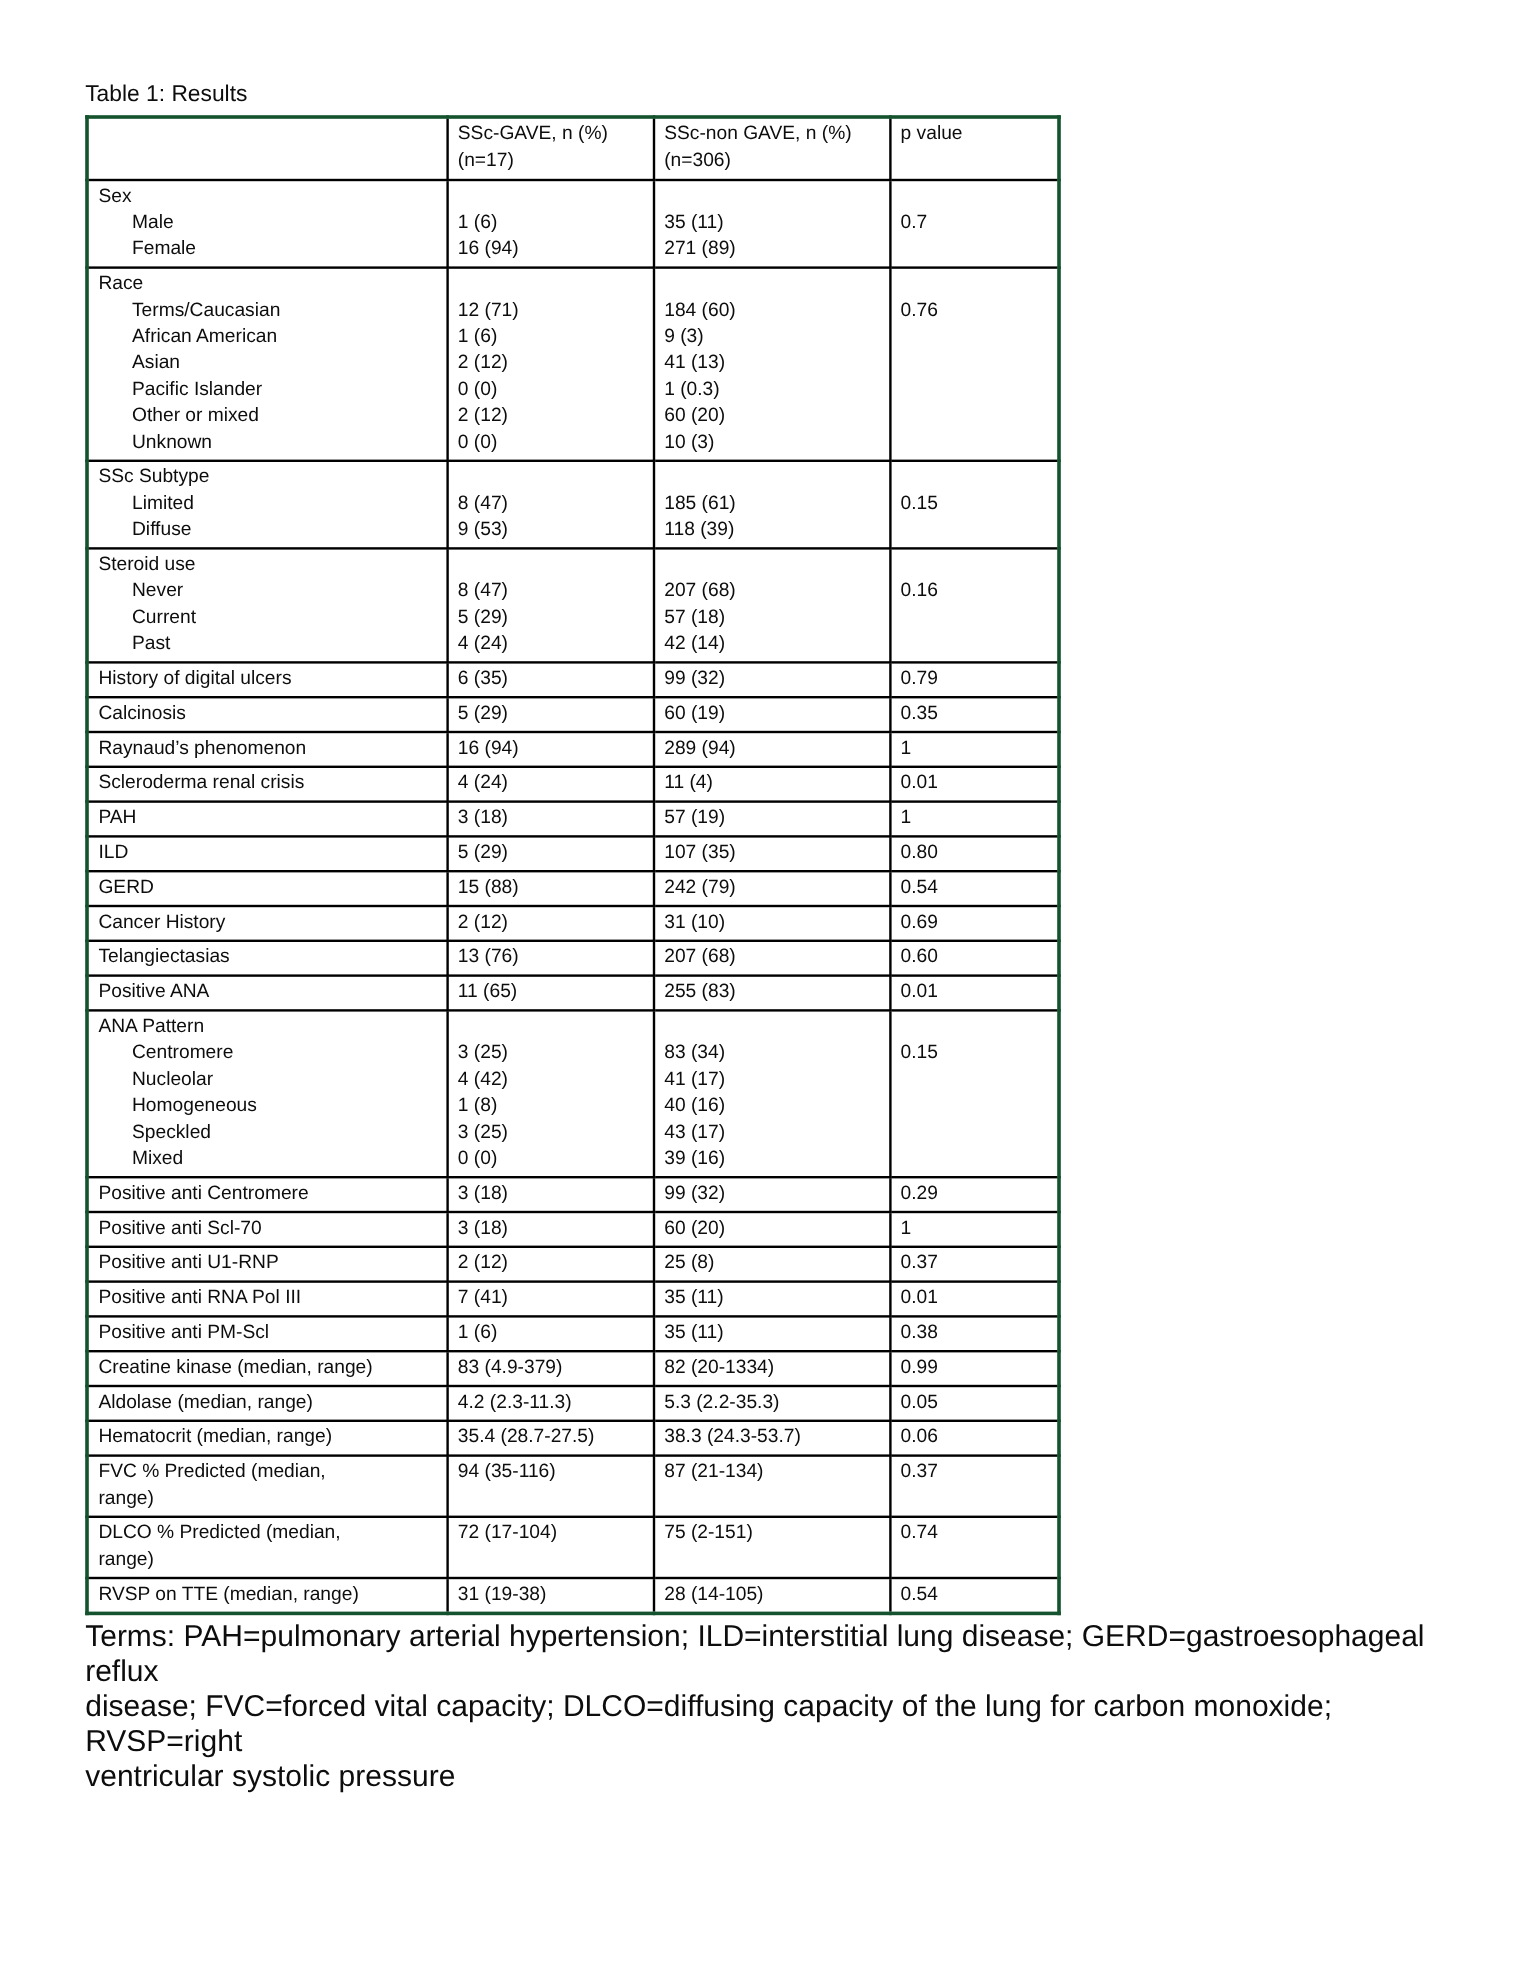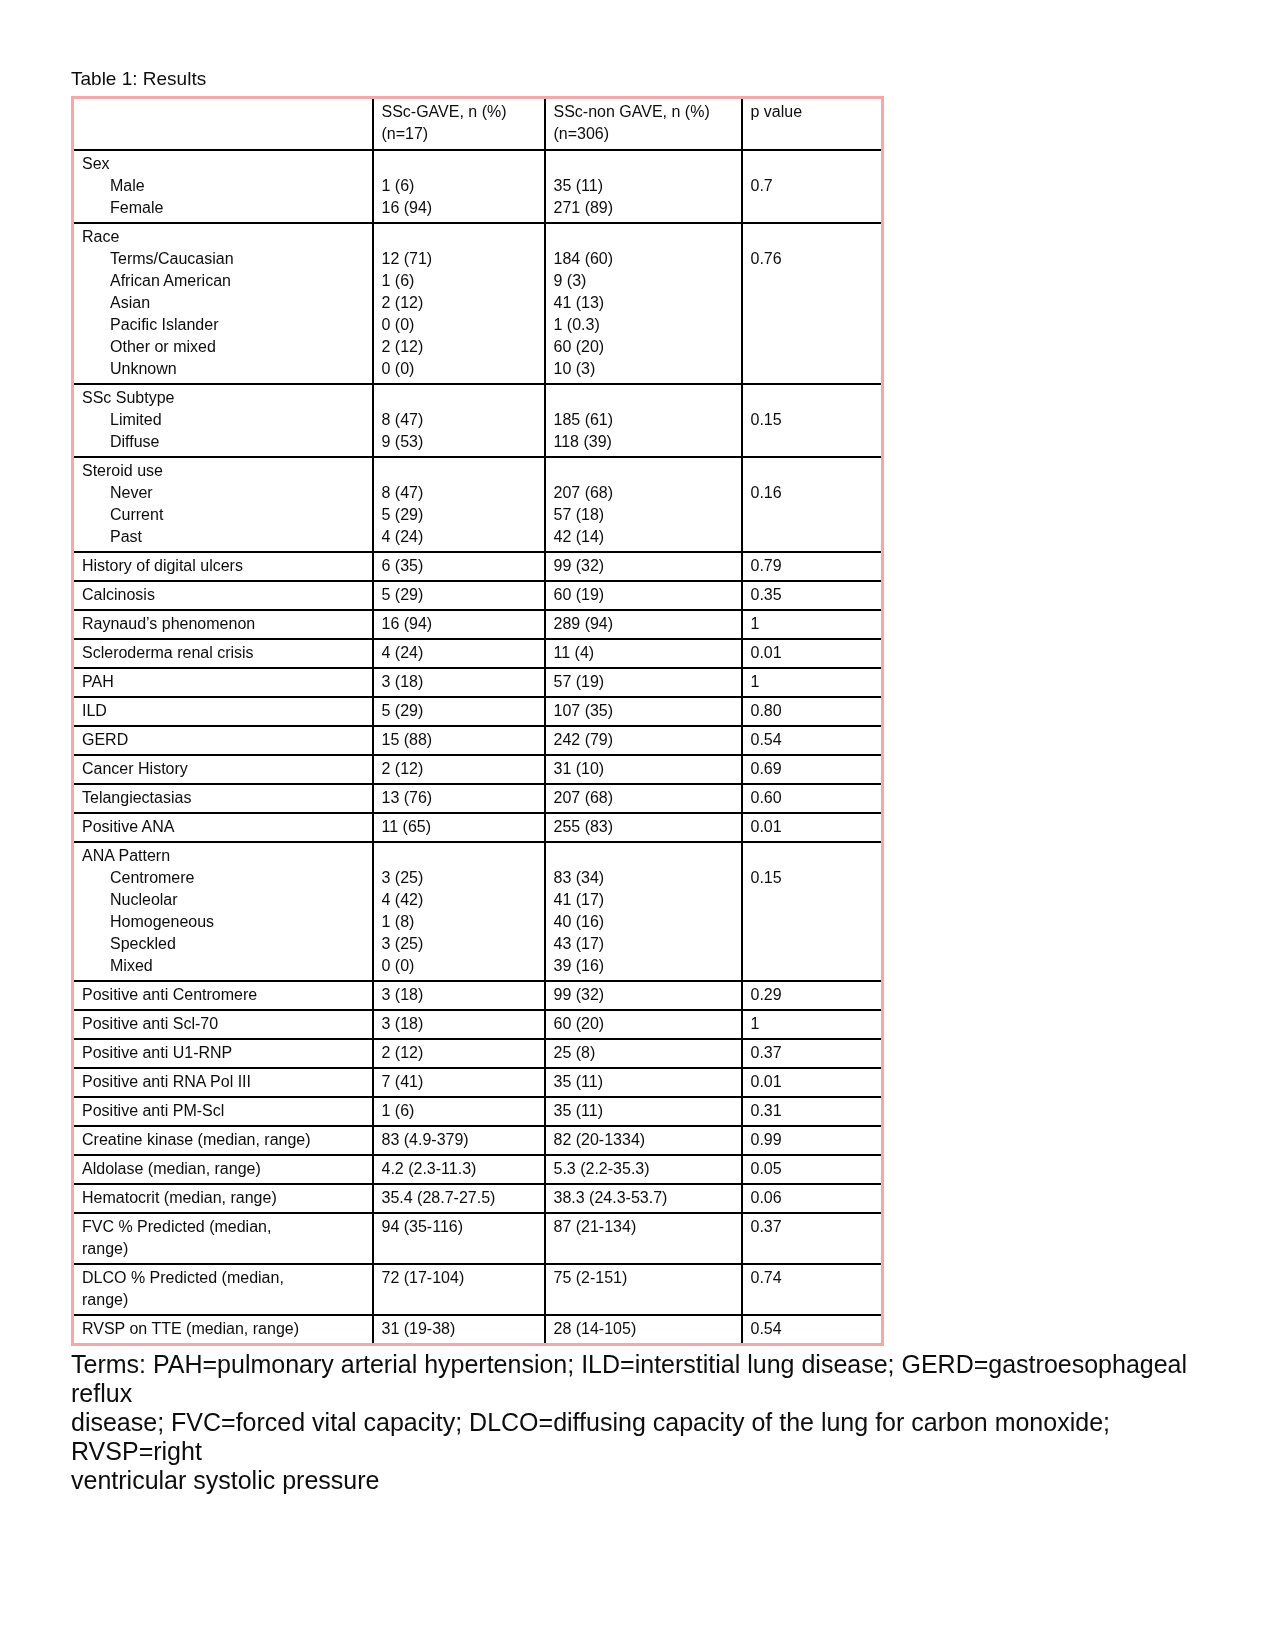--- a/index.html
+++ b/index.html
@@ -20,21 +20,21 @@
   .doc-title {
     font-size: 19px;
     line-height: 26px;
     margin-bottom: 4px;
     color: #0d0d0d;
   }
   table.results {
     border-collapse: collapse;
     table-layout: fixed;
     width: 810px;
-    border: 3px solid #fca5a5;
+    border: 3px solid #14532d;
   }
   table.results th,
   table.results td {
     border: 2px solid #000;
     vertical-align: top;
     text-align: left;
     font-weight: normal;
     font-size: 16px;
     line-height: 22px;
     padding: 2px 8px 3px 8px;
@@ -194,21 +194,21 @@
         <tr>
           <td class="col-label"><div class="line">Positive anti RNA Pol III</div></td>
           <td class="col-gave"><div class="line">7 (41)</div></td>
           <td class="col-nongave"><div class="line">35 (11)</div></td>
           <td class="col-p"><div class="line">0.01</div></td>
         </tr>
         <tr>
           <td class="col-label"><div class="line">Positive anti PM-Scl</div></td>
           <td class="col-gave"><div class="line">1 (6)</div></td>
           <td class="col-nongave"><div class="line">35 (11)</div></td>
-          <td class="col-p"><div class="line">0.31</div></td>
+          <td class="col-p"><div class="line">0.38</div></td>
         </tr>
         <tr>
           <td class="col-label"><div class="line">Creatine kinase (median, range)</div></td>
           <td class="col-gave"><div class="line">83 (4.9-379)</div></td>
           <td class="col-nongave"><div class="line">82 (20-1334)</div></td>
           <td class="col-p"><div class="line">0.99</div></td>
         </tr>
         <tr>
           <td class="col-label"><div class="line">Aldolase (median, range)</div></td>
           <td class="col-gave"><div class="line">4.2 (2.3-11.3)</div></td>

